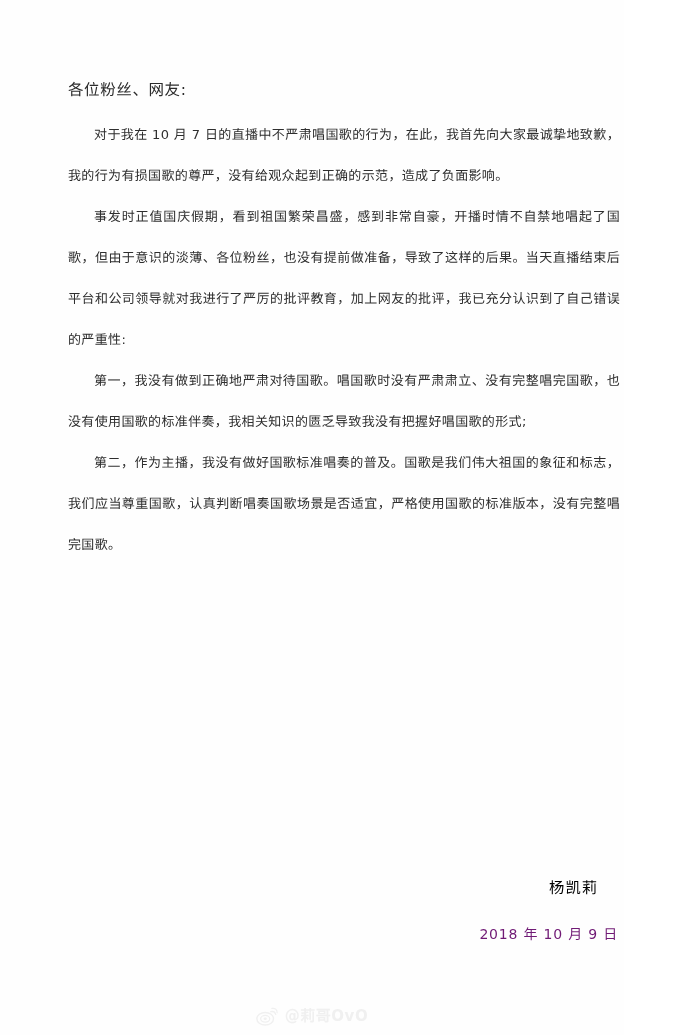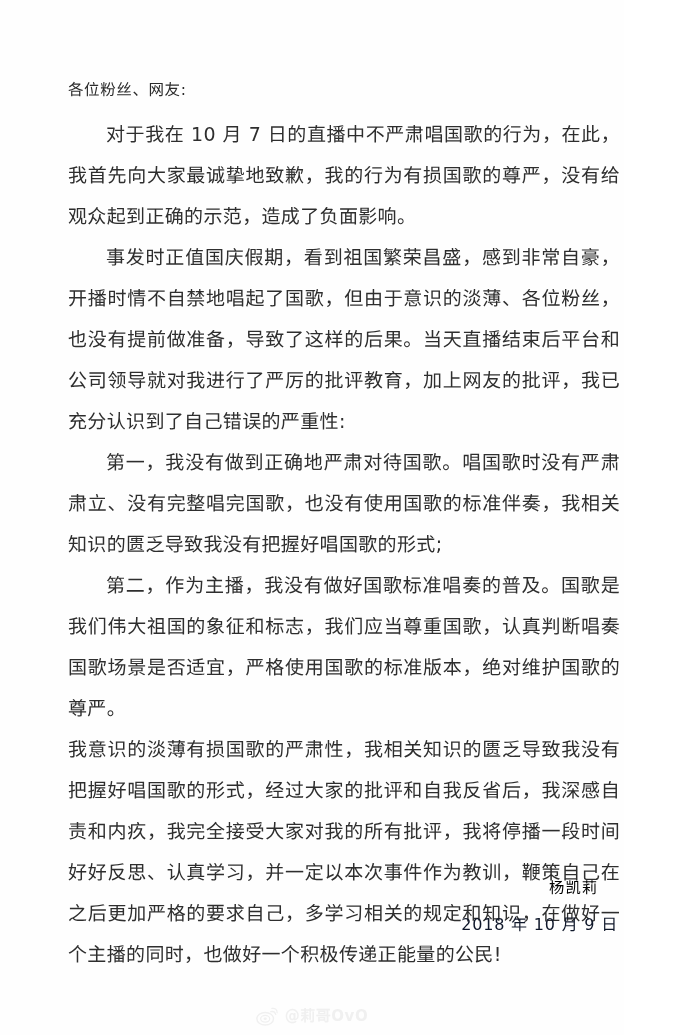--- a/index.html
+++ b/index.html
@@ -34,21 +34,21 @@
   .salutation {
     font-size: 15.5px;
     line-height: 1.55;
     color: #2b2b2b;
     letter-spacing: 0.6px;
     margin: 0 0 12px 0;
     white-space: nowrap;
   }
 
   .para {
-    font-size: 19px;
+    font-size: 13px;
     line-height: 41px;
     color: #2e2e2e;
     letter-spacing: 0.35px;
     margin: 0 0 0 0;
     text-align: justify;
     text-justify: inter-ideograph;
     text-indent: 2em;
     word-break: break-all;
   }
 
@@ -66,25 +66,25 @@
 
   .signature-name {
     font-size: 15.3px;
     line-height: 1.4;
     color: #000000;
     letter-spacing: 1px;
     padding-right: 22px;
   }
 
   .signature-date {
-    font-size: 16px;
+    font-size: 14px;
     line-height: 1.4;
-    color: #0f172a;
+    color: #701a75;
     letter-spacing: 0.8px;
-    margin-top: 15px;
+    margin-top: 26px;
     padding-right: 2px;
   }
 
   .watermark {
     position: absolute;
     left: 0;
     right: 0;
     bottom: 9px;
     display: flex;
     align-items: center;
@@ -116,23 +116,22 @@
   <div class="doc-body">
 
     <p class="salutation">各位粉丝、网友:</p>
 
     <p class="para">对于我在 10 月 7 日的直播中不严肃唱国歌的行为，在此，我首先向大家最诚挚地致歉，我的行为有损国歌的尊严，没有给观众起到正确的示范，造成了负面影响。</p>
 
     <p class="para">事发时正值国庆假期，看到祖国繁荣昌盛，感到非常自豪，开播时情不自禁地唱起了国歌，但由于意识的淡薄、各位粉丝，也没有提前做准备，导致了这样的后果。当天直播结束后平台和公司领导就对我进行了严厉的批评教育，加上网友的批评，我已充分认识到了自己错误的严重性:</p>
 
     <p class="para">第一，我没有做到正确地严肃对待国歌。唱国歌时没有严肃肃立、没有完整唱完国歌，也没有使用国歌的标准伴奏，我相关知识的匮乏导致我没有把握好唱国歌的形式;</p>
 
-    <p class="para">第二，作为主播，我没有做好国歌标准唱奏的普及。国歌是我们伟大祖国的象征和标志，我们应当尊重国歌，认真判断唱奏国歌场景是否适宜，严格使用国歌的标准版本，绝对维护国歌的尊严。</p>
+    <p class="para">第二，作为主播，我没有做好国歌标准唱奏的普及。国歌是我们伟大祖国的象征和标志，我们应当尊重国歌，认真判断唱奏国歌场景是否适宜，严格使用国歌的标准版本，没有完整唱完国歌。</p>
 
-    <p class="para no-indent">我意识的淡薄有损国歌的严肃性，我相关知识的匮乏导致我没有把握好唱国歌的形式，经过大家的批评和自我反省后，我深感自责和内疚，我完全接受大家对我的所有批评，我将停播一段时间好好反思、认真学习，并一定以本次事件作为教训，鞭策自己在之后更加严格的要求自己，多学习相关的规定和知识，在做好一个主播的同时，也做好一个积极传递正能量的公民!</p>
 
   </div>
 
   <div class="signature-block">
     <div class="signature-name">杨凯莉</div>
     <div class="signature-date">2018 年 10 月 9 日</div>
   </div>
 
   <div class="watermark">
     <span class="wb-logo">

